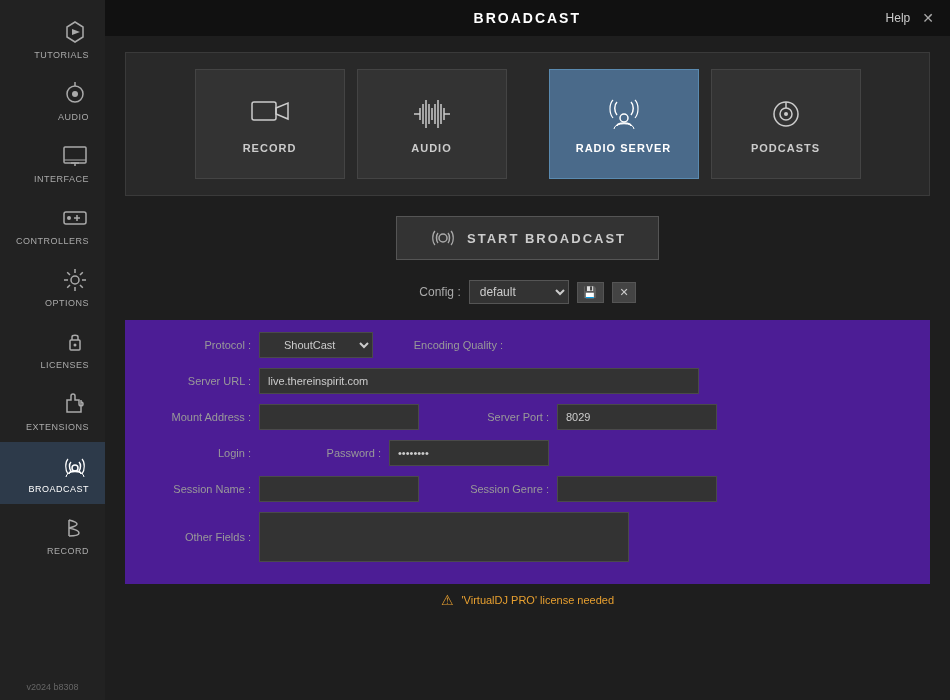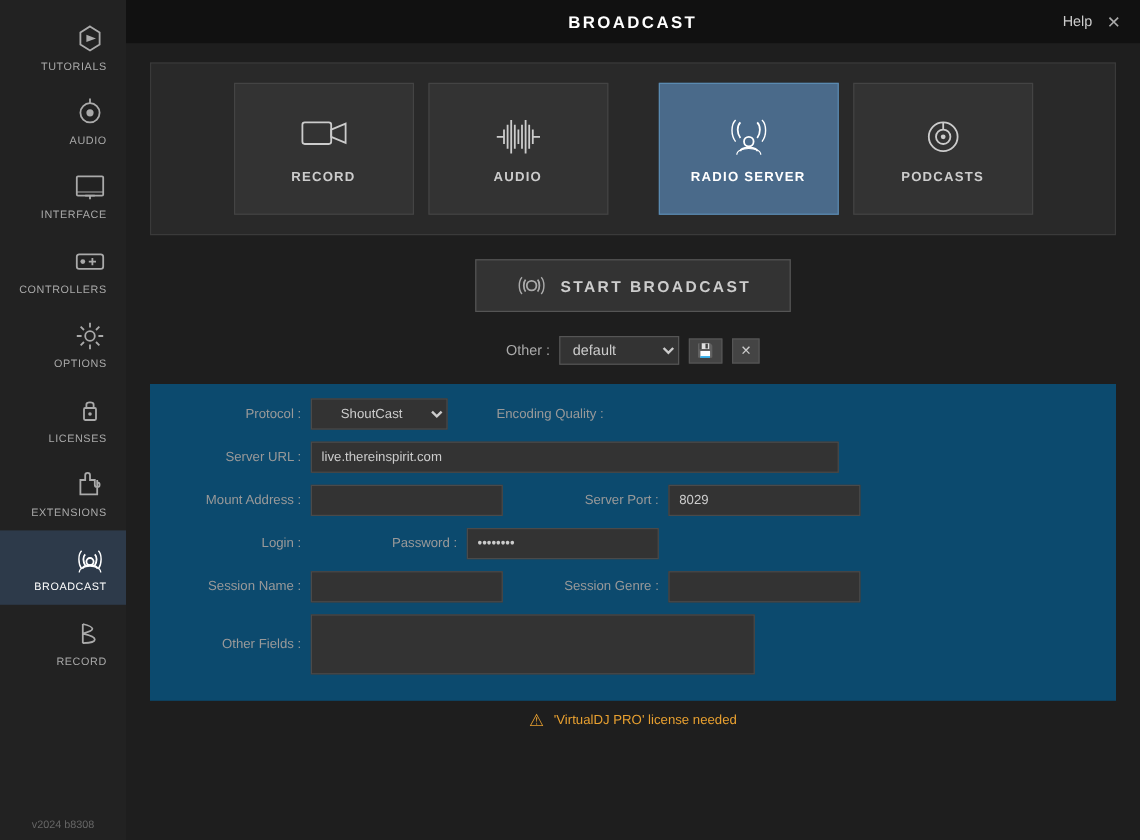--- a/index.html
+++ b/index.html
@@ -204,21 +204,21 @@
       background: #444;
       border: 1px solid #555;
       color: #ccc;
       padding: 3px 6px;
       cursor: pointer;
       font-size: 11px;
     }
 
     
     .form-section {
-      background: #0c4a6e;
+      background: #4c1d95;
       padding: 12px 16px;
     }
     .form-row {
       display: flex;
       align-items: center;
       margin-bottom: 10px;
       gap: 8px;
     }
     .form-label {
       color: #999;
@@ -439,21 +439,21 @@
           <path d="M9 14 C7 12 7 6 9 4" stroke="#aaa" stroke-width="1.5" fill="none"></path>
           <path d="M19 14 C21 12 21 6 19 4" stroke="#aaa" stroke-width="1.5" fill="none"></path>
           <path d="M6 16 C3 13 3 5 6 2" stroke="#aaa" stroke-width="1.2" fill="none"></path>
           <path d="M22 16 C25 13 25 5 22 2" stroke="#aaa" stroke-width="1.2" fill="none"></path>
         </svg>
         <span>START BROADCAST</span>
       </button>
     </div>
 
     <div class="config-row">
-      <span class="config-label">Other :</span>
+      <span class="config-label">Config :</span>
       <select class="config-select">
         <option>default</option>
       </select>
       <button class="config-btn">💾</button>
       <button class="config-btn">✕</button>
     </div>
 
     <div class="form-section">
 
       <div class="form-row">

